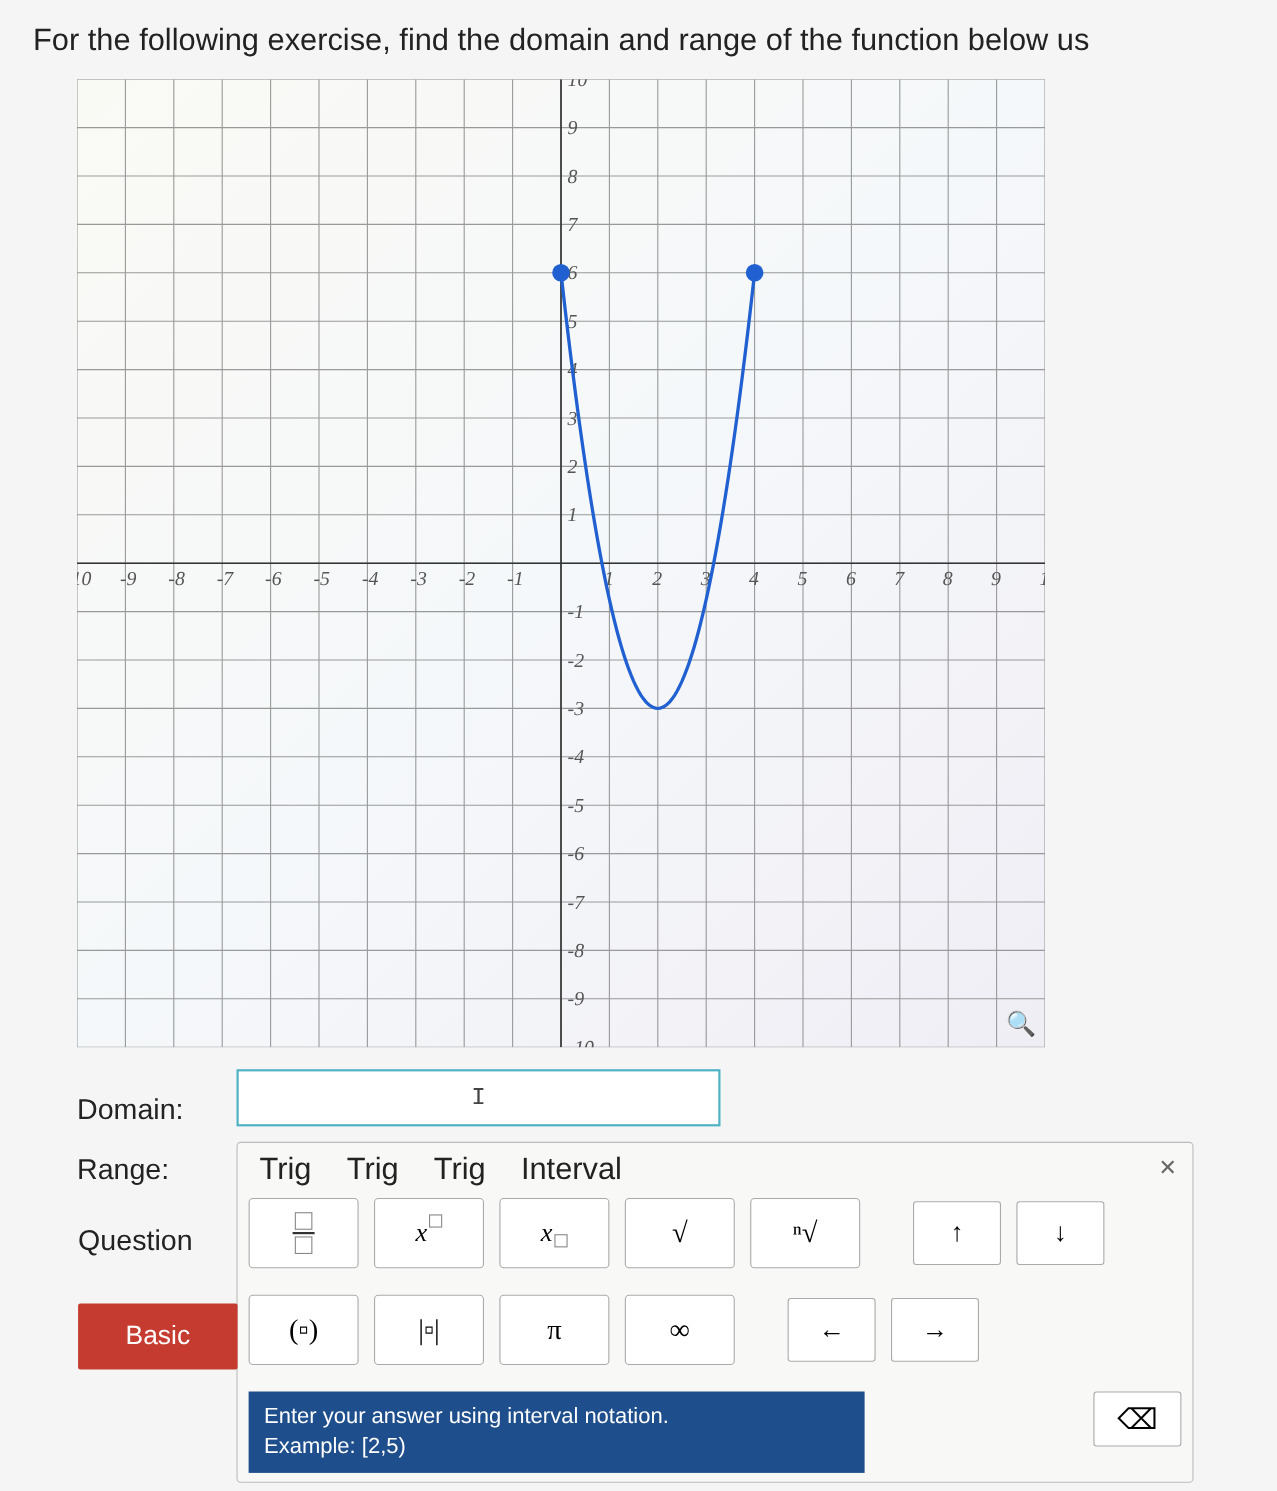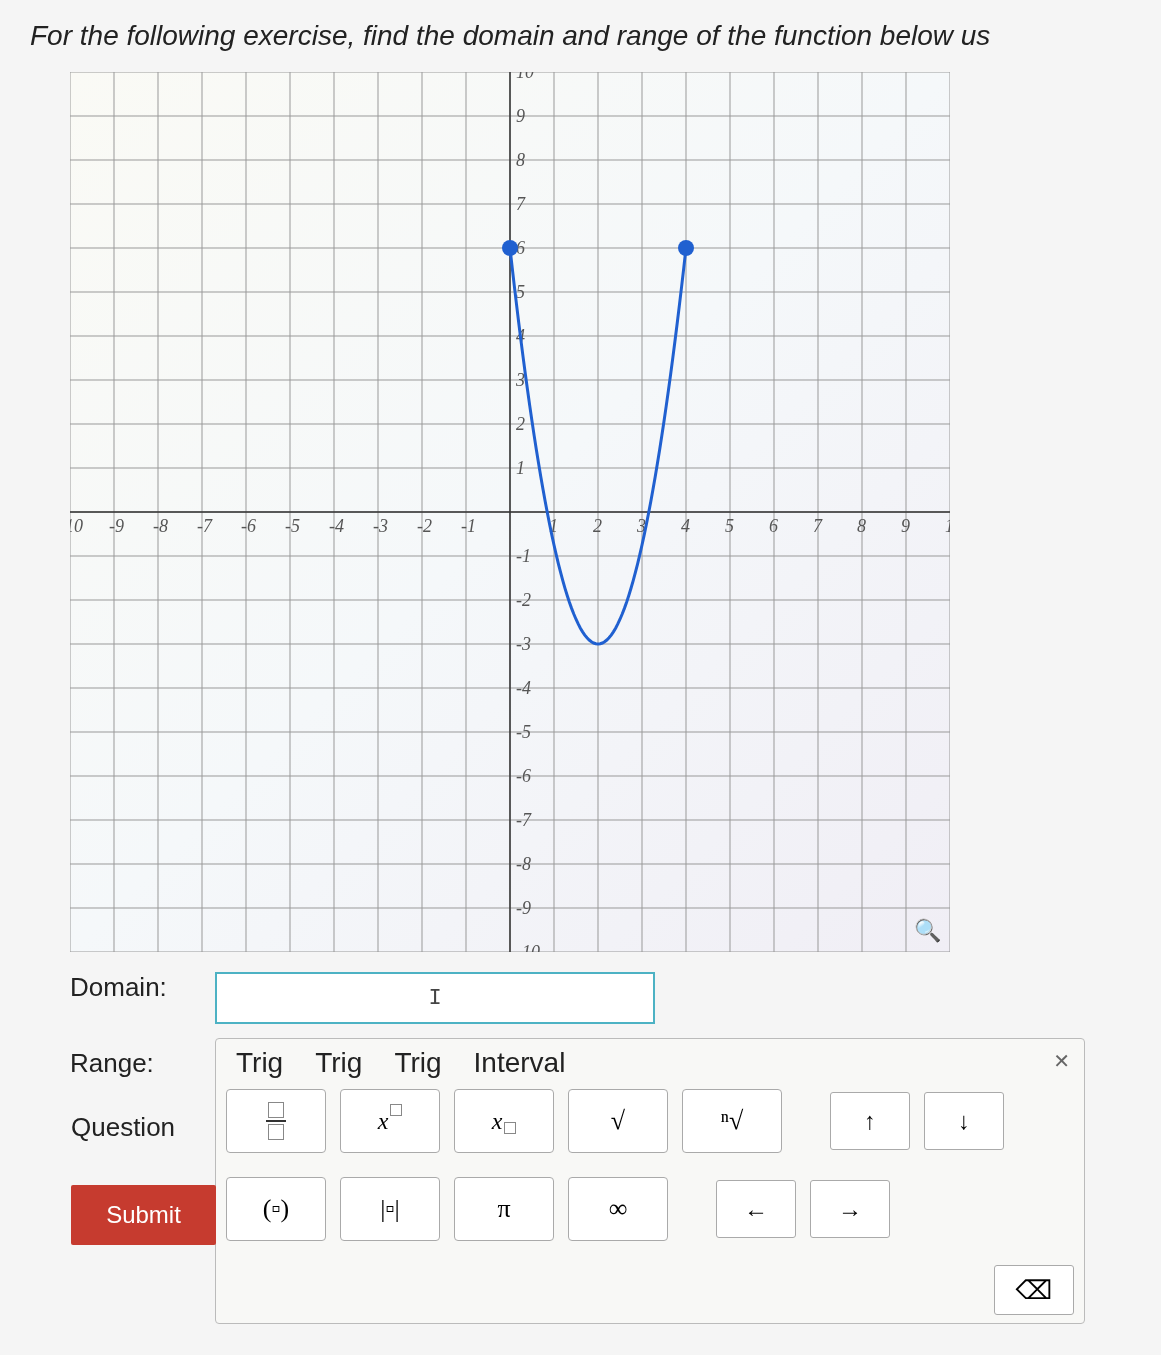--- a/index.html
+++ b/index.html
@@ -10,39 +10,38 @@
       height: 1355px;
       padding: 20px 30px;
       position: relative;
     }
     .prompt-text {
       font-size: 28px;
       color: #222;
       margin-bottom: 20px;
       white-space: nowrap;
       overflow: hidden;
-      font-style: italic;
     }
     .chart-container {
       width: 880px;
       height: 880px;
       margin: 10px auto 20px 40px;
       background: linear-gradient(135deg, #fafaf5 0%, #f5f8fa 50%, #f0eef5 100%);
       position: relative;
     }
     .chart-svg { width: 100%; height: 100%; display: block; }
     .grid-line { stroke: #999; stroke-width: 1; }
     .axis-line { stroke: #333; stroke-width: 1.5; }
     .tick-label { font-family: 'Times New Roman', serif; font-style: italic; font-size: 18px; fill: #555; }
     .curve { stroke: #2060d0; stroke-width: 3; fill: none; }
     .endpoint { fill: #2060d0; }
     .mag-icon { position: absolute; right: 8px; bottom: 8px; color: #777; font-size: 22px; }
 
     .form-area { margin: 10px 0 0 40px; }
-    .form-row { display: flex; align-items: flex-start; margin-bottom: 14px; }
+    .form-row { display: flex; align-items: flex-end; margin-bottom: 14px; }
     .form-label { font-size: 26px; color: #222; width: 145px; }
     .input-box {
       height: 52px;
       border: 2px solid #4db2c4;
       background: #fff;
       font-size: 22px;
       padding: 6px 10px;
       display: flex;
       align-items: center;
       justify-content: center;
@@ -252,33 +251,35 @@
           </div>
           <div class="pal-btn">√</div>
           <div class="pal-btn">ⁿ√</div>
           <span class="pal-gap"></span>
           <div class="nav-btn">↑</div>
           <div class="nav-btn">↓</div>
         </div>
       </div>
 
       <div class="row3-wrap">
-        <button class="submit-btn" style="margin-left:-155px; margin-right:10px;">Submit</button>
+        <button class="submit-btn" style="margin-left:-155px; margin-right:10px;">Basic</button>
         <div class="palette-row">
           <div class="pal-btn">(▫)</div>
           <div class="pal-btn">|▫|</div>
           <div class="pal-btn">π</div>
           <div class="pal-btn">∞</div>
           <span class="pal-gap"></span>
           <div class="nav-btn">←</div>
           <div class="nav-btn">→</div>
         </div>
       </div>
 
       <div class="bottom-row">
+        <div class="hint-bar" style="white-space:pre-line;">Enter your answer using interval notation.
+Example: [2,5)</div>
         <div style="flex:1"></div>
         <div class="backspace-btn">⌫</div>
       </div>
 
       <div style="height:8px;"></div>
     </div>
   </div>
 
 </div>
 

